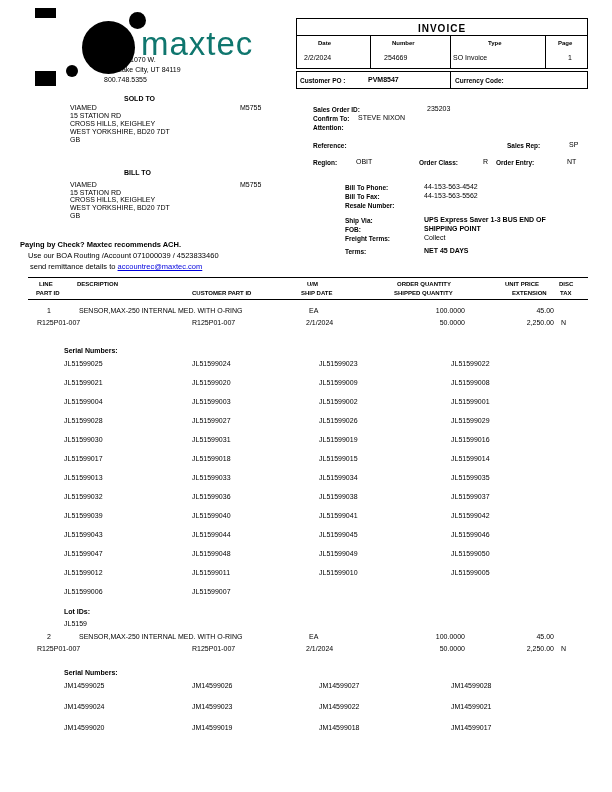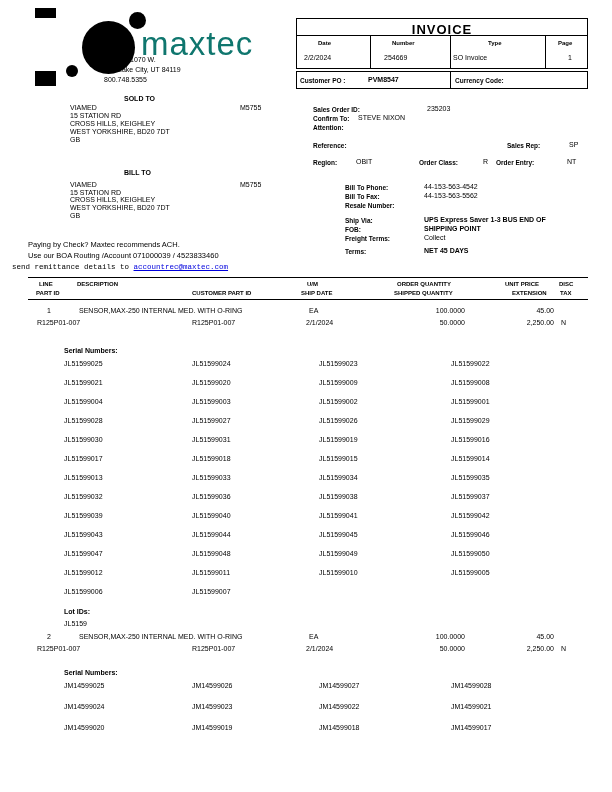--- a/index.html
+++ b/index.html
@@ -5,21 +5,21 @@
   html,body{margin:0;padding:0;}
   body{
     width:612px;height:792px;position:relative;background:#ffffff;
     font-family:"Liberation Sans",sans-serif;color:#000;overflow:hidden;
   }
   .t{position:absolute;white-space:nowrap;font-size:7px;line-height:1.1;}
   .b{font-weight:bold;}
   .t6{font-size:6px;}
   .t65{font-size:6.5px;}
   .t75{font-size:7.5px;}
-  .t9{font-size:13px;letter-spacing:1px;}
+  .t9{font-size:10px;letter-spacing:1px;}
   .num{position:absolute;text-align:right;font-size:7px;white-space:nowrap;}
   .mark{position:absolute;background:#000;}
   .circle{position:absolute;background:#000;border-radius:50%;}
   .brand{position:absolute;font-size:33px;color:#0f766e;letter-spacing:1px;line-height:1;}
   .hline{position:absolute;border-top:1px solid #000;height:0;}
   .vline{position:absolute;border-left:1px solid #000;width:0;}
   .box{position:absolute;border:1px solid #000;box-sizing:border-box;}
   .link{color:#0000dd;text-decoration:underline;}
   .serial-grid{position:absolute;width:530px;}
   .serial-row{display:grid;grid-template-columns:128px 127px 132px 1fr;height:19px;font-size:7px;}
@@ -99,23 +99,23 @@
 <div class="t b t65" style="left:345px;top:202px;">Resale Number:</div>
 <div class="t b t65" style="left:345px;top:217px;">Ship Via:</div>
 <div class="t b" style="left:424px;top:216px;">UPS Express Saver 1-3 BUS END OF</div>
 <div class="t b t65" style="left:345px;top:226px;">FOB:</div>
 <div class="t b" style="left:424px;top:225px;">SHIPPING POINT</div>
 <div class="t b t65" style="left:345px;top:235px;">Freight Terms:</div>
 <div class="t" style="left:424px;top:234px;">Collect</div>
 <div class="t b t65" style="left:345px;top:248px;">Terms:</div>
 <div class="t b" style="left:424px;top:247px;">NET 45 DAYS</div>
 
-<div class="t t75" style="left:28px;top:241px;">Paying by Check? Maxtec recommends ACH.</div>
+<div class="t t75" style="left:20px;top:241px;font-weight:bold;">Paying by Check? Maxtec recommends ACH.</div>
 <div class="t t75" style="left:28px;top:252px;">Use our BOA Routing /Account 071000039 / 4523833460</div>
-<div class="t t75" style="left:12px;top:263px;font-family:Liberation Mono, monospace;"><span>send remittance details to </span><a class="link" href="#">accountrec@maxtec.com</a></div>
+<div class="t t75" style="left:30px;top:263px;"><span>send remittance details to </span><a class="link" href="#">accountrec@maxtec.com</a></div>
 
 <div class="hline" style="left:28px;top:277px;width:560px;"></div>
 <div class="t b t6" style="left:39px;top:281px;">LINE</div>
 <div class="t b t6" style="left:77px;top:281px;">DESCRIPTION</div>
 <div class="t b t6" style="left:307px;top:281px;">U/M</div>
 <div class="t b t6" style="left:397px;top:281px;">ORDER QUANTITY</div>
 <div class="t b t6" style="left:505px;top:281px;">UNIT PRICE</div>
 <div class="t b t6" style="left:559px;top:281px;">DISC</div>
 <div class="t b t6" style="left:36px;top:290px;">PART ID</div>
 <div class="t b t6" style="left:192px;top:290px;">CUSTOMER PART ID</div>

